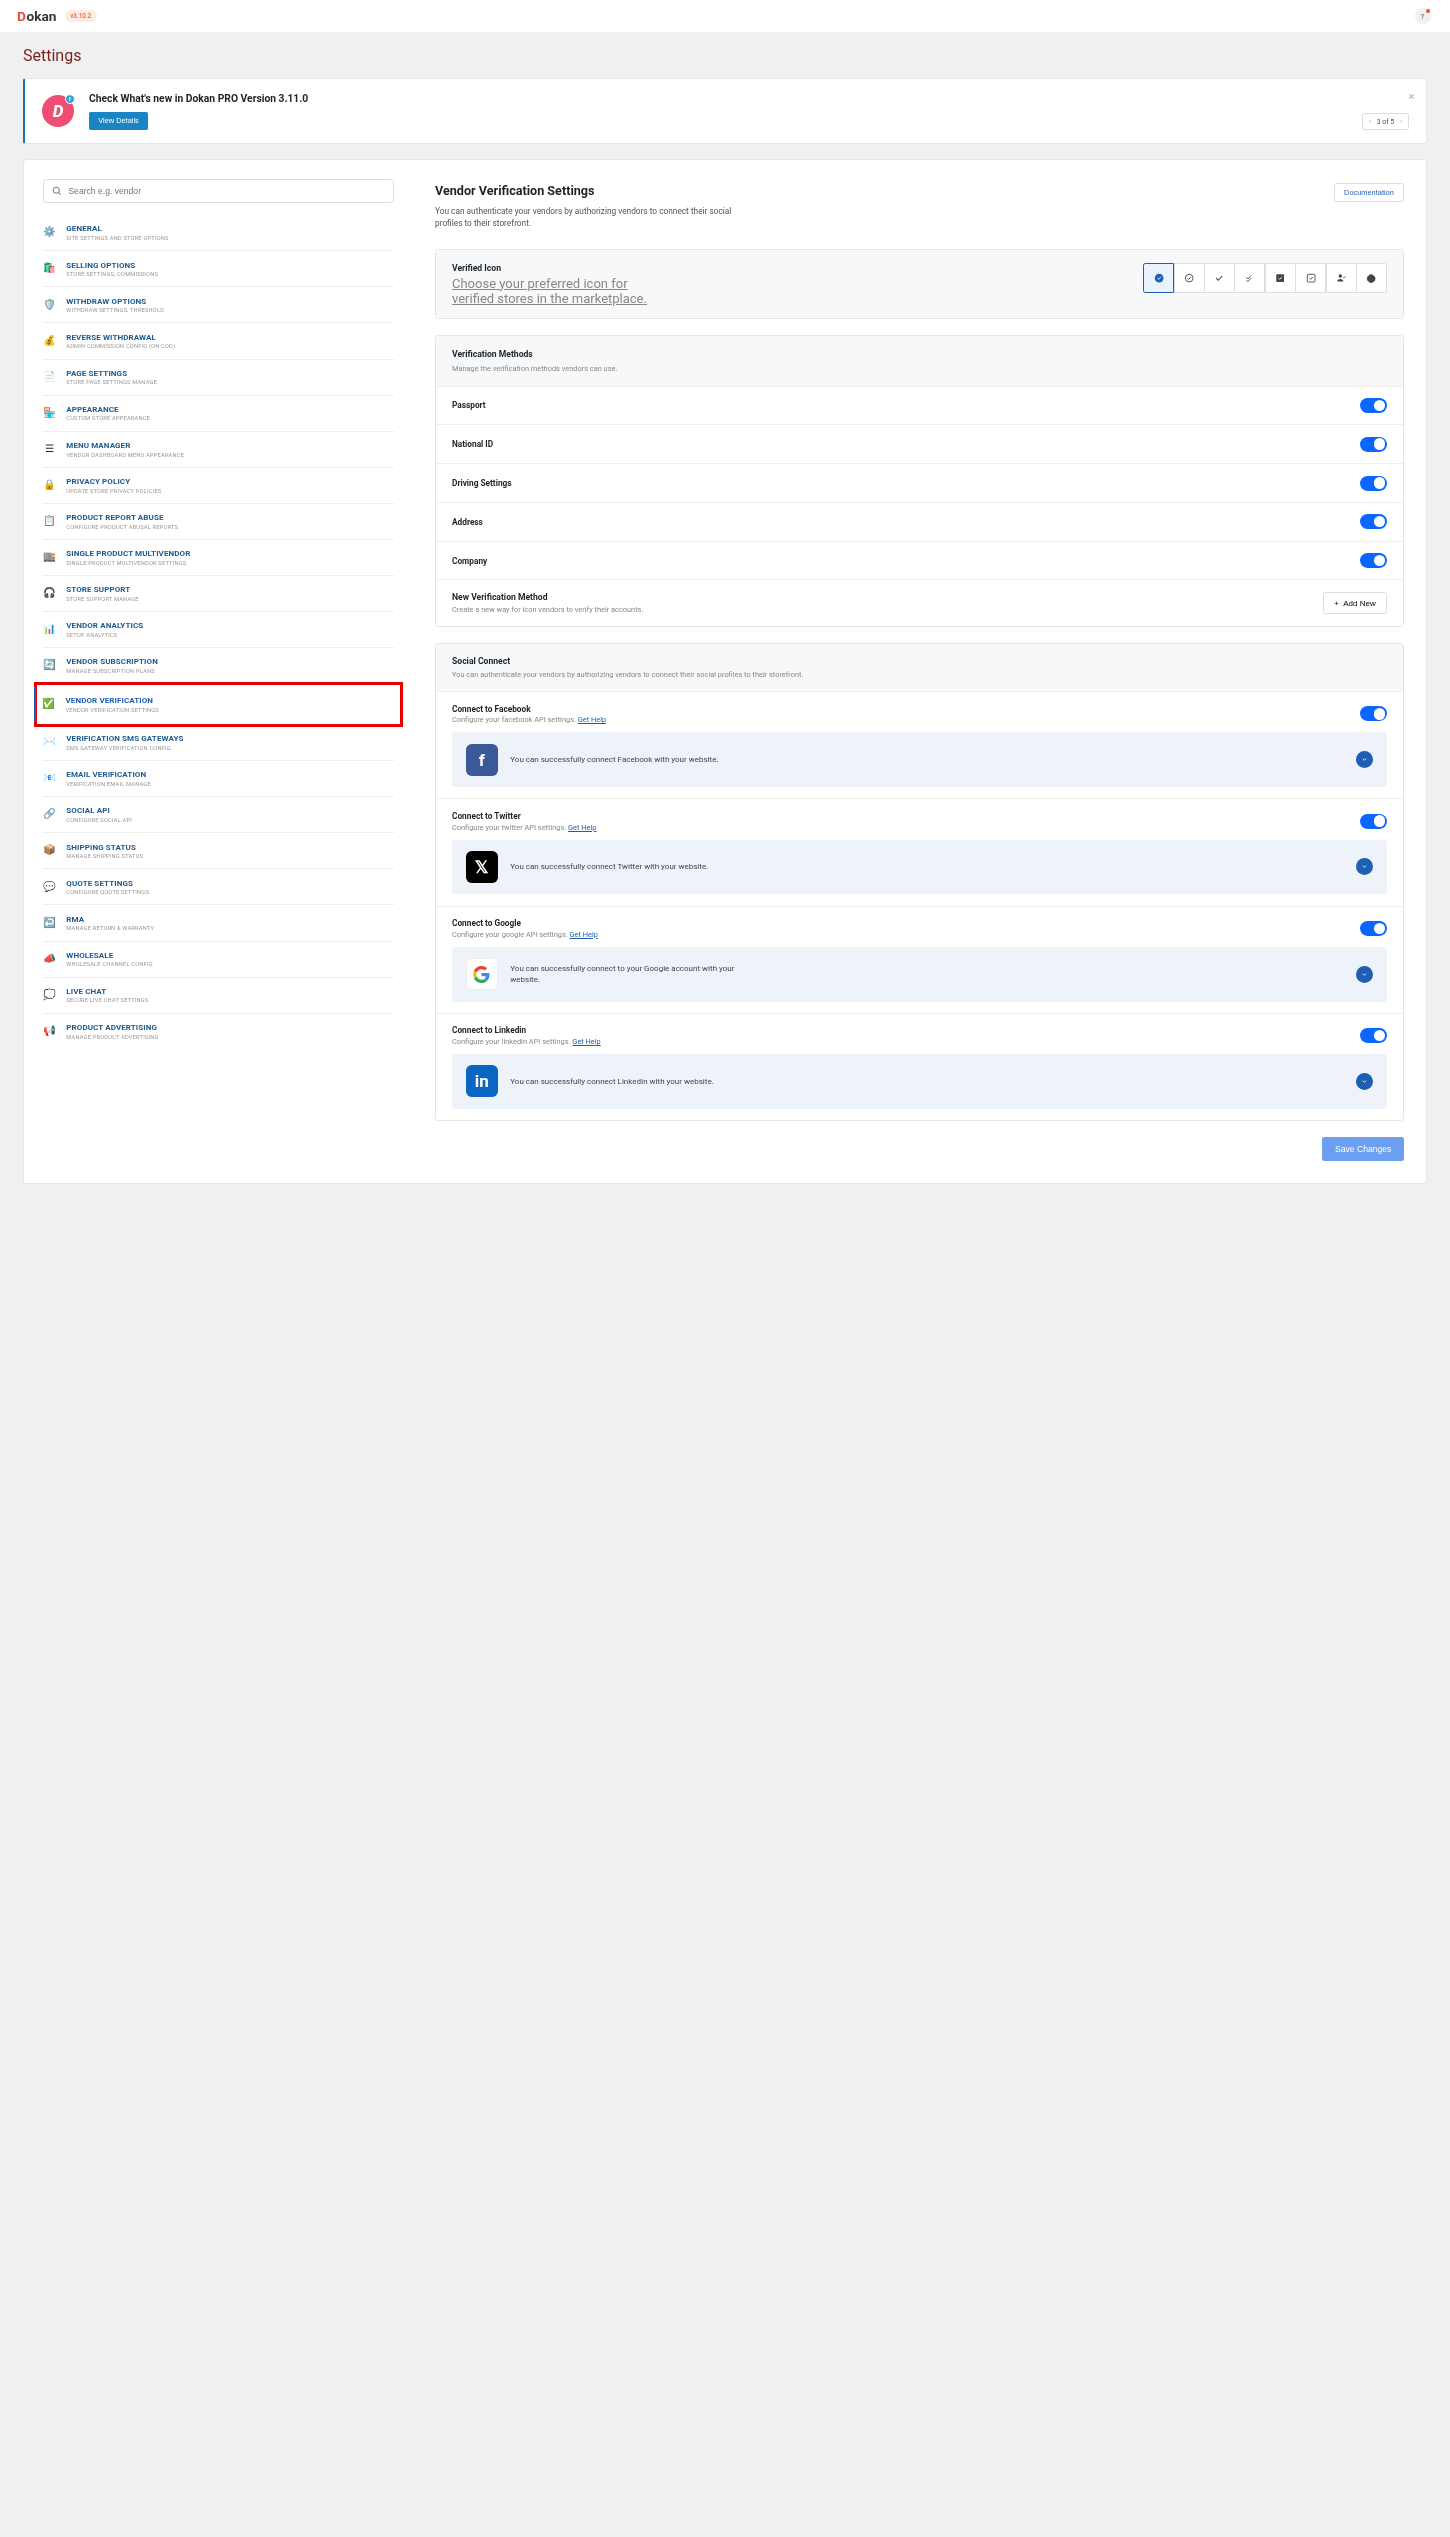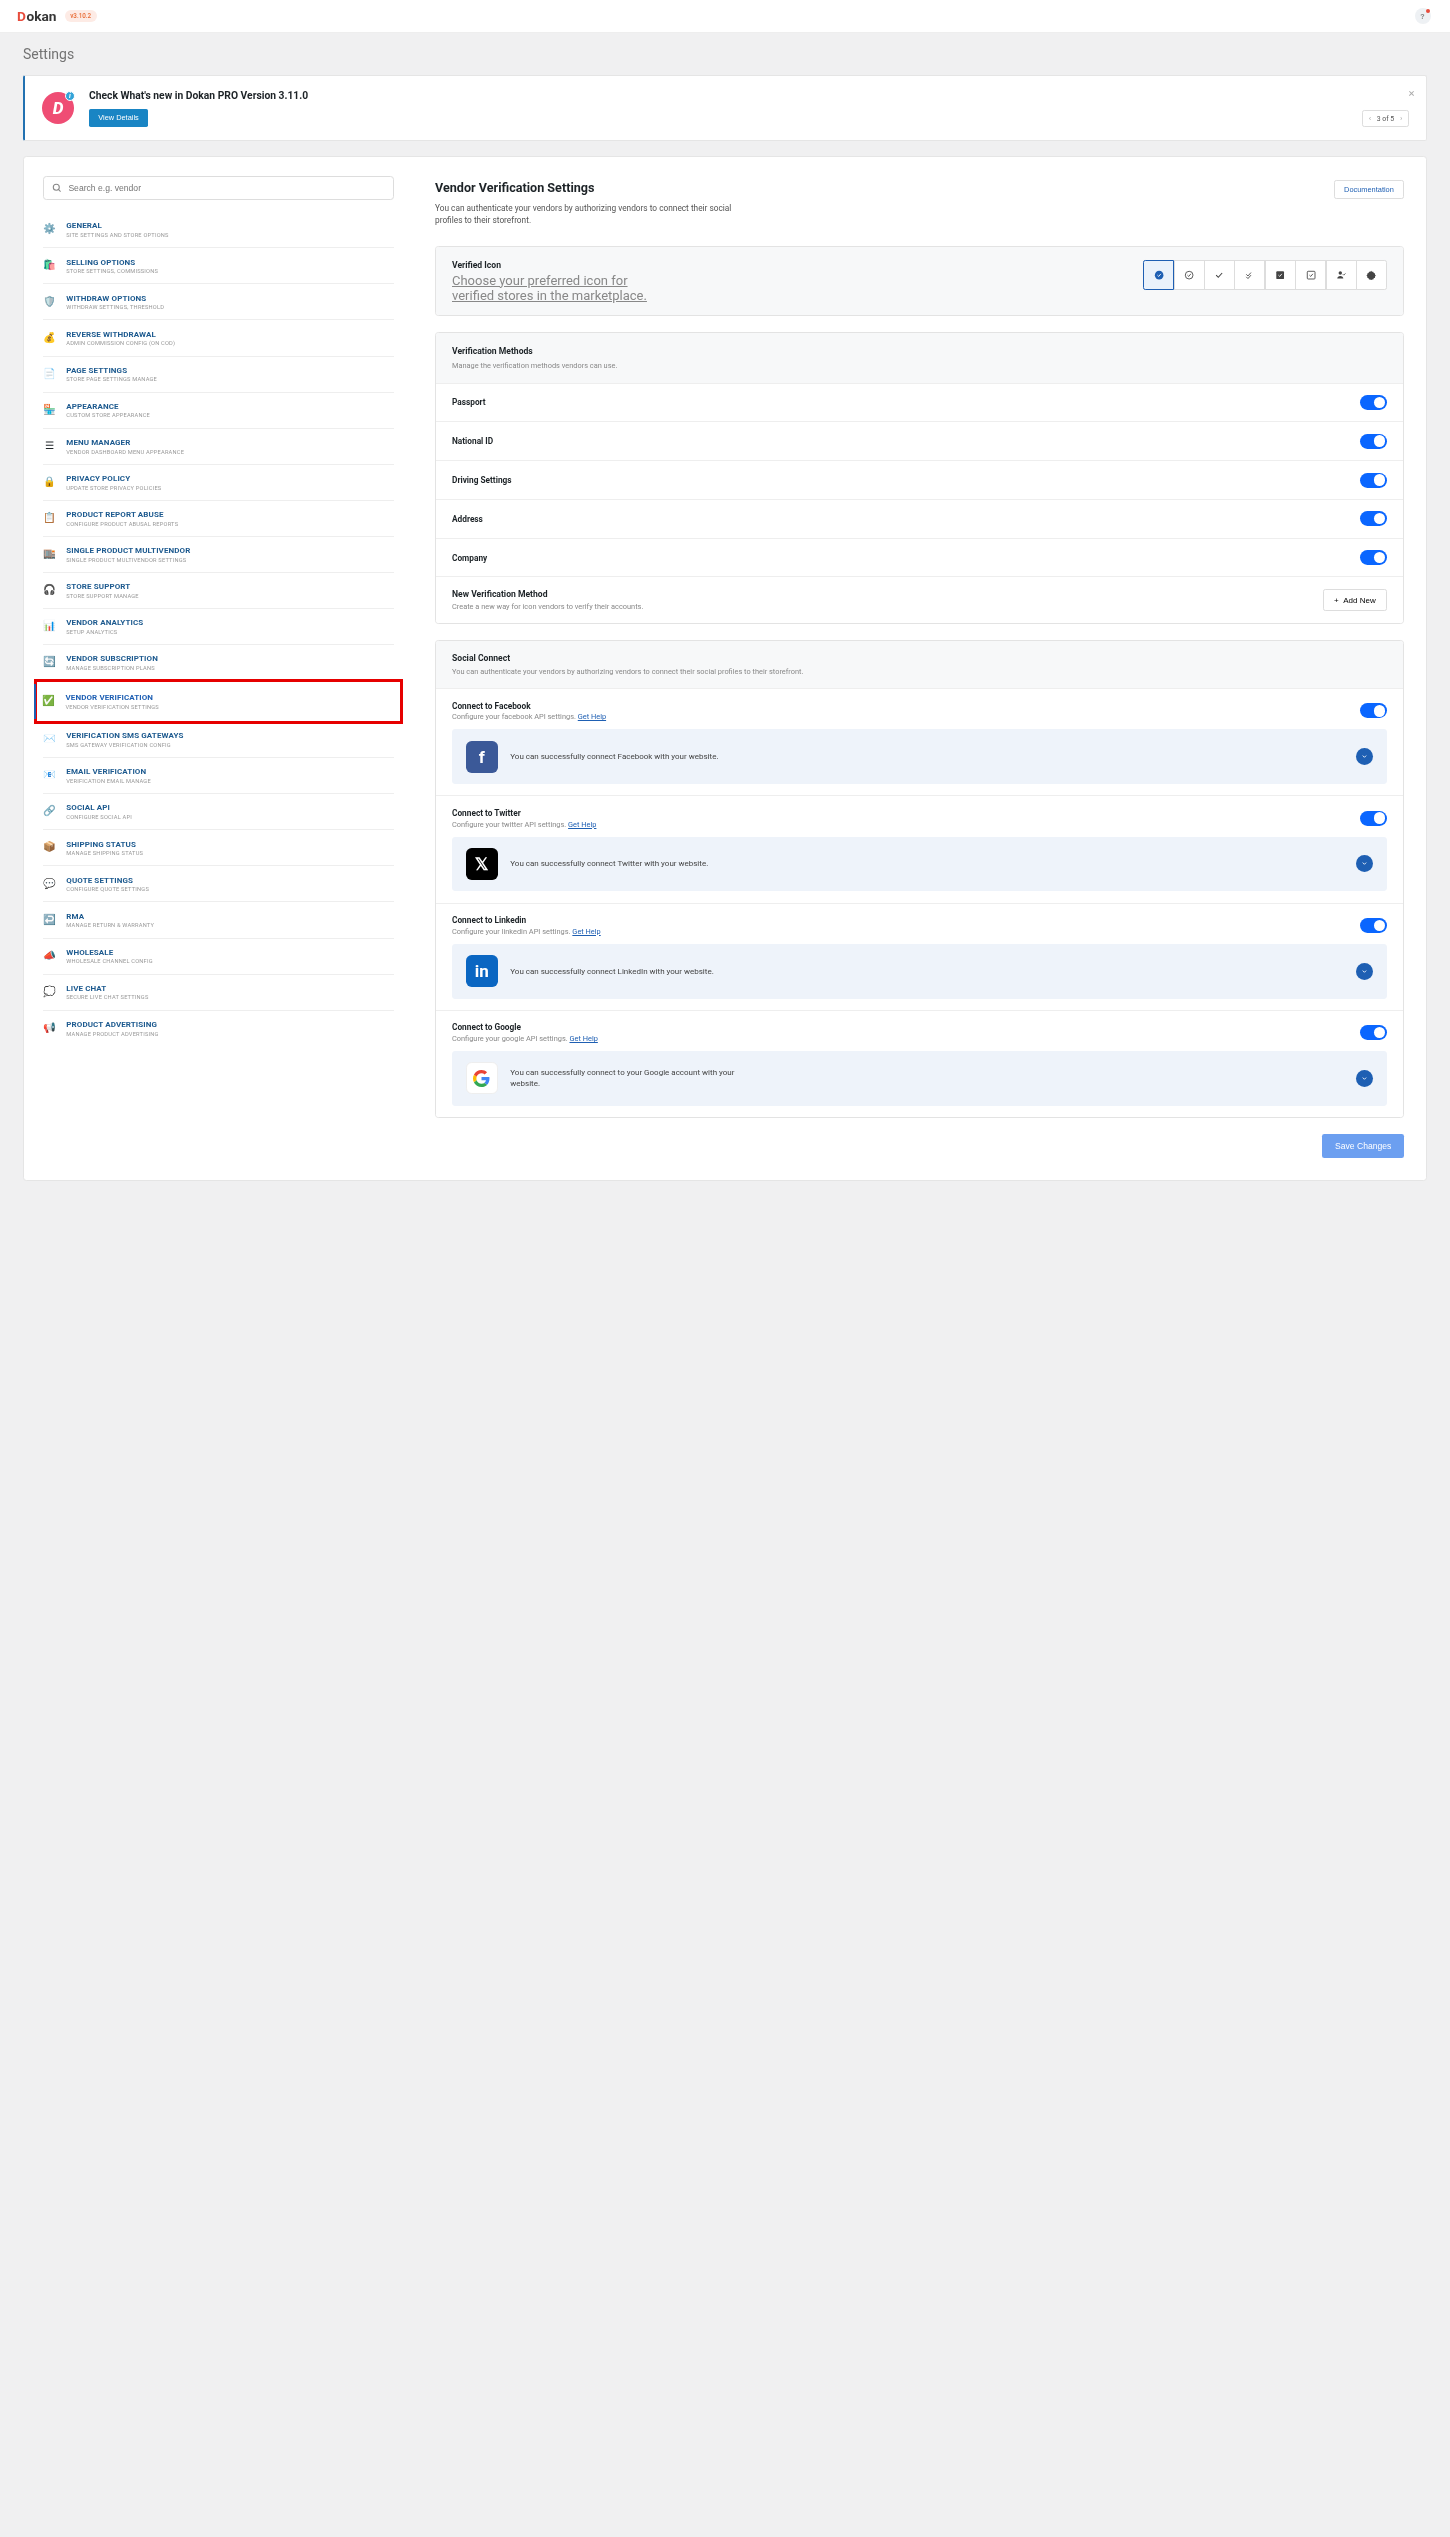--- a/index.html
+++ b/index.html
@@ -5,21 +5,21 @@
   * { box-sizing: border-box; margin: 0; padding: 0; }
   body { font-family: -apple-system, BlinkMacSystemFont, "Segoe UI", Roboto, sans-serif; background: #f0f0f1; color: #1d2327; }
   .topbar { background: #fff; padding: 8px 17px; display: flex; align-items: center; gap: 8px; border-bottom: 0.6px solid #eee; position: relative; }
   .brand { font-weight: 700; font-size: 13.7px; display:flex; align-items:center;}
   .brand .b1 { color: #e74c3c; }
   .brand .b2 { color: #363636; margin-left:0.6px;}
   .version-pill { background: #fdebe5; color: #e86a33; font-size: 6.3px; padding: 2.3px 5.7px; border-radius: 6.9px; font-weight:500;}
   .help-dot { position: absolute; right: 19.4px; width: 16px; height: 16px; border-radius: 50%; background: #eef1f4; color:#888; display:flex; align-items:center; justify-content:center; font-size:8px; font-weight:bold;}
   .help-dot::after { content:""; position:absolute; top:0.6px; right:0.6px; width:4px; height:4px; border-radius:50%; background:#e74c3c;}
   .page-title-wrap { padding: 12.6px 23px 6.9px; }
-  .page-title { font-size: 14px; font-weight: 400; color: #737373; }
+  .page-title { font-size: 16px; font-weight: 400; color: #7f1d1d; }
   .notice-card { margin: 6.9px 23px 0; background: #fff; border: 0.6px solid #e5e5e5; border-left: 2.3px solid #2271b1; border-radius: 2.3px; padding: 12.6px 17px; display: flex; align-items: center; gap: 15px; position:relative;}
   .notice-close { position:absolute; top:9.2px; right:11.4px; color:#aaa; font-size:11.4px; cursor:pointer;}
   .notice-icon { width: 32px; height: 32px; border-radius: 50%; background: #ef4d74; position:relative; display:flex; align-items:center; justify-content:center;}
   .notice-icon span { color:#fff; font-size:17px; font-weight:800; font-style:italic;}
   .notice-icon .info { position:absolute; top:-1.1px; right:-1.1px; width:10.3px; height:10.3px; border-radius:50%; background:#33a3d8; color:#fff; font-size:6.9px; font-style:italic; font-weight:bold; display:flex; align-items:center; justify-content:center; border:1.1px solid #fff;}
   .notice-body h3 { font-size: 10.3px; font-weight: 700; margin-bottom: 6.9px; }
   .btn-view { background: #1985c4; color: #fff; border: none; padding: 4.6px 9.2px; font-size: 7.4px; border-radius: 1.7px; cursor: pointer; }
   .notice-pager { position: absolute; right: 17px; bottom: 12.6px; display: flex; align-items: center; border: 0.6px solid #ddd; border-radius: 2.3px; padding: 2.9px 5.7px; font-size: 6.9px; color: #555; gap: 5.7px; background:#fff;}
   .notice-pager .chev { color:#aaa; cursor:pointer; font-size:8px;}
   .main-shell { margin: 15px 23px 34px; background: #fff; border: 0.6px solid #e5e5e5; border-radius: 3.4px; display: flex; }
@@ -441,40 +441,20 @@
               <div class="expand-btn">
                 <svg width="6.9" height="6.9" viewBox="0 0 24 24" fill="none" stroke="#fff" stroke-width="3">
                   <path d="M6 9l6 6 6-6"></path>
                 </svg>
               </div>
             </div>
           </div>
           <div class="connect-section">
             <div class="cs-head">
               <div class="cs-head-left">
-                <div class="c-title">Connect to Linkedin</div>
-                <div class="c-sub">Configure your linkedin API settings. <a href="#">Get Help</a></div>
-              </div>
-              <div class="toggle"></div>
-            </div>
-            <div class="cs-body">
-              <div class="cs-body-left">
-                <div class="soc-icon li">in</div>
-                <div class="cs-msg">You can successfully connect LinkedIn with your website.</div>
-              </div>
-              <div class="expand-btn">
-                <svg width="6.9" height="6.9" viewBox="0 0 24 24" fill="none" stroke="#fff" stroke-width="3">
-                  <path d="M6 9l6 6 6-6"></path>
-                </svg>
-              </div>
-            </div>
-          </div>
-          <div class="connect-section">
-            <div class="cs-head">
-              <div class="cs-head-left">
                 <div class="c-title">Connect to Google</div>
                 <div class="c-sub">Configure your google API settings. <a href="#">Get Help</a></div>
               </div>
               <div class="toggle"></div>
             </div>
             <div class="cs-body">
               <div class="cs-body-left">
                 <div class="soc-icon gg">
                   <svg width="17" height="17" viewBox="0 0 48 48">
                     <path fill="#EA4335" d="M24 9.5c3.5 0 6.6 1.2 9 3.5l6.7-6.7C35.6 2.3 30.1 0 24 0 14.6 0 6.5 5.4 2.6 13.2l7.8 6C12.3 13.3 17.6 9.5 24 9.5z"></path>
@@ -485,20 +465,40 @@
                 </div>
                 <div class="cs-msg">You can successfully connect to your Google account with your website.</div>
               </div>
               <div class="expand-btn">
                 <svg width="6.9" height="6.9" viewBox="0 0 24 24" fill="none" stroke="#fff" stroke-width="3">
                   <path d="M6 9l6 6 6-6"></path>
                 </svg>
               </div>
             </div>
           </div>
+          <div class="connect-section">
+            <div class="cs-head">
+              <div class="cs-head-left">
+                <div class="c-title">Connect to Linkedin</div>
+                <div class="c-sub">Configure your linkedin API settings. <a href="#">Get Help</a></div>
+              </div>
+              <div class="toggle"></div>
+            </div>
+            <div class="cs-body">
+              <div class="cs-body-left">
+                <div class="soc-icon li">in</div>
+                <div class="cs-msg">You can successfully connect LinkedIn with your website.</div>
+              </div>
+              <div class="expand-btn">
+                <svg width="6.9" height="6.9" viewBox="0 0 24 24" fill="none" stroke="#fff" stroke-width="3">
+                  <path d="M6 9l6 6 6-6"></path>
+                </svg>
+              </div>
+            </div>
+          </div>
         </div>
     </div>
 
     <div class="save-row">
       <button class="save-btn">Save Changes</button>
     </div>
   </div>
 
 </div>
 

